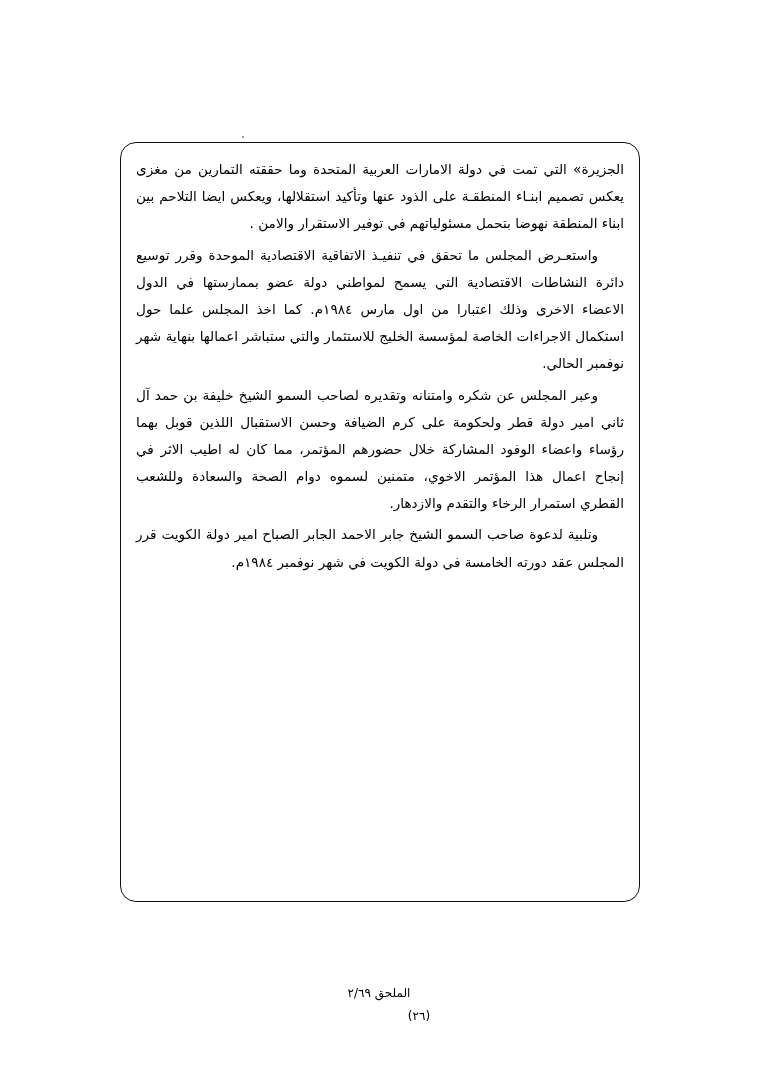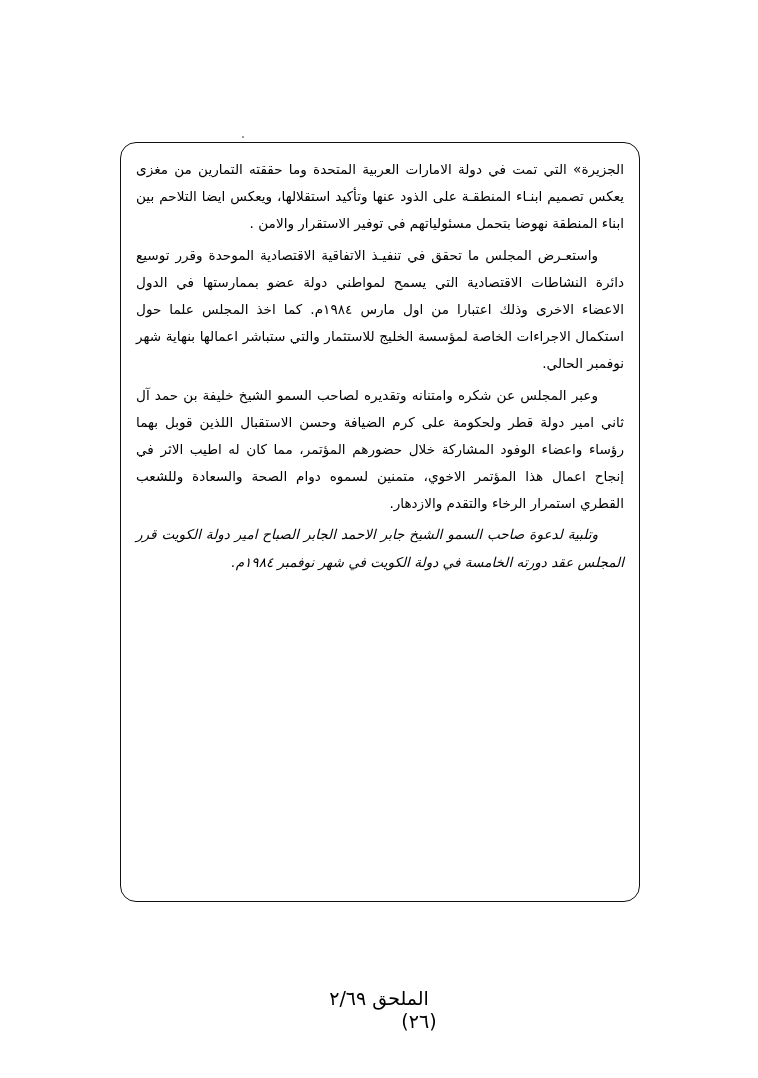--- a/index.html
+++ b/index.html
@@ -51,21 +51,20 @@
   .para {
     margin: 0 0 4px 0;
     text-align: justify;
     text-justify: inter-word;
   }
   .para.indent {
     text-indent: 26px;
   }
   .para:last-of-type {
     margin-bottom: 0;
-    font-style: italic;
   }
 
   .signature-block {
     margin-top: 26px;
     direction: rtl;
     text-align: center;
     line-height: 2.0;
     font-size: 13.8px;
     padding-left: 40px;
   }
@@ -76,21 +75,21 @@
   .signature-block .line.strong {
     letter-spacing: 0.5px;
   }
 
   .footer {
     position: absolute;
     left: 0;
     width: 758px;
     text-align: center;
     direction: rtl;
-    font-size: 19px;
+    font-size: 12px;
     line-height: 1.55;
   }
   .footer-annex {
     top: 984px;
   }
   .footer-page {
     top: 1007px;
     padding-left: 40px;
   }
 

